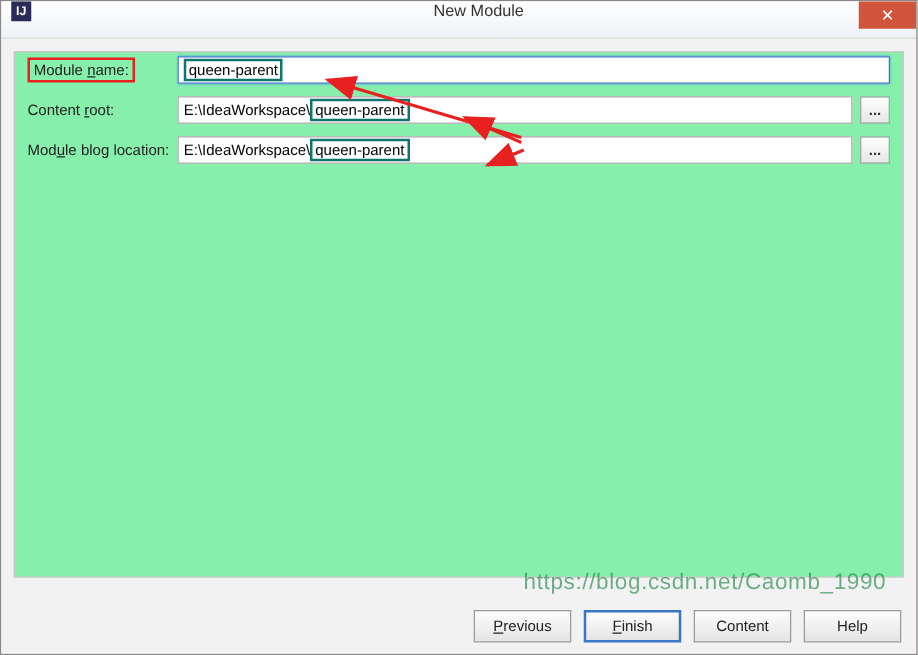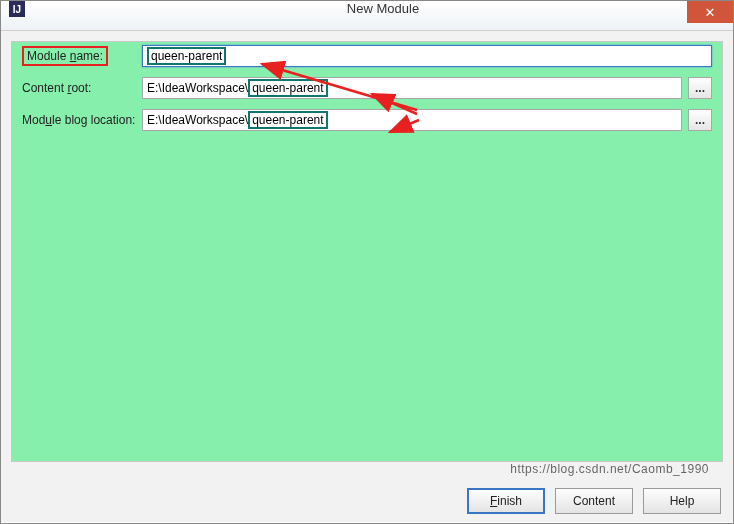--- a/index.html
+++ b/index.html
@@ -116,22 +116,22 @@
       display: flex; align-items: center; justify-content: center;
       cursor: pointer;
       font-size: 12px;
       color: #222;
     }
     .btn.default { border: 2px solid #3a76c4; }
     .mnemonic { text-decoration: underline; }
     .watermark {
       position: absolute;
       bottom: 46px; right: 24px;
-      color: #000000;
-      font-size: 12px;
+      color: #15803d;
+      font-size: 18px;
       opacity: 0.6;
       letter-spacing: 0.5px;
     }
   </style>
 </head>
 <body>
 
 <div class="titlebar">
   <div class="app-icon">IJ</div>
   <div class="title">New Module</div>
@@ -190,20 +190,23 @@
       <line x1="405" y1="72" x2="360" y2="52" stroke="#e82020" stroke-width="2.5" marker-end="url(#ah)"></line>
       <line x1="407" y1="78" x2="378" y2="90" stroke="#e82020" stroke-width="2.5" marker-end="url(#ah)"></line>
     </svg>
 
 
   </div>
 
   <div class="watermark">https://blog.csdn.net/Caomb_1990</div>
 
   <div class="button-bar">
+    <div class="btn">
+      <span><span class="mnemonic">P</span><span>revious</span></span>
+    </div>
     <div class="btn default">
       <span><span class="mnemonic">F</span><span>inish</span></span>
     </div>
     <div class="btn">
       <span>Content</span>
     </div>
     <div class="btn">
       <span>Help</span>
     </div>
   </div>

